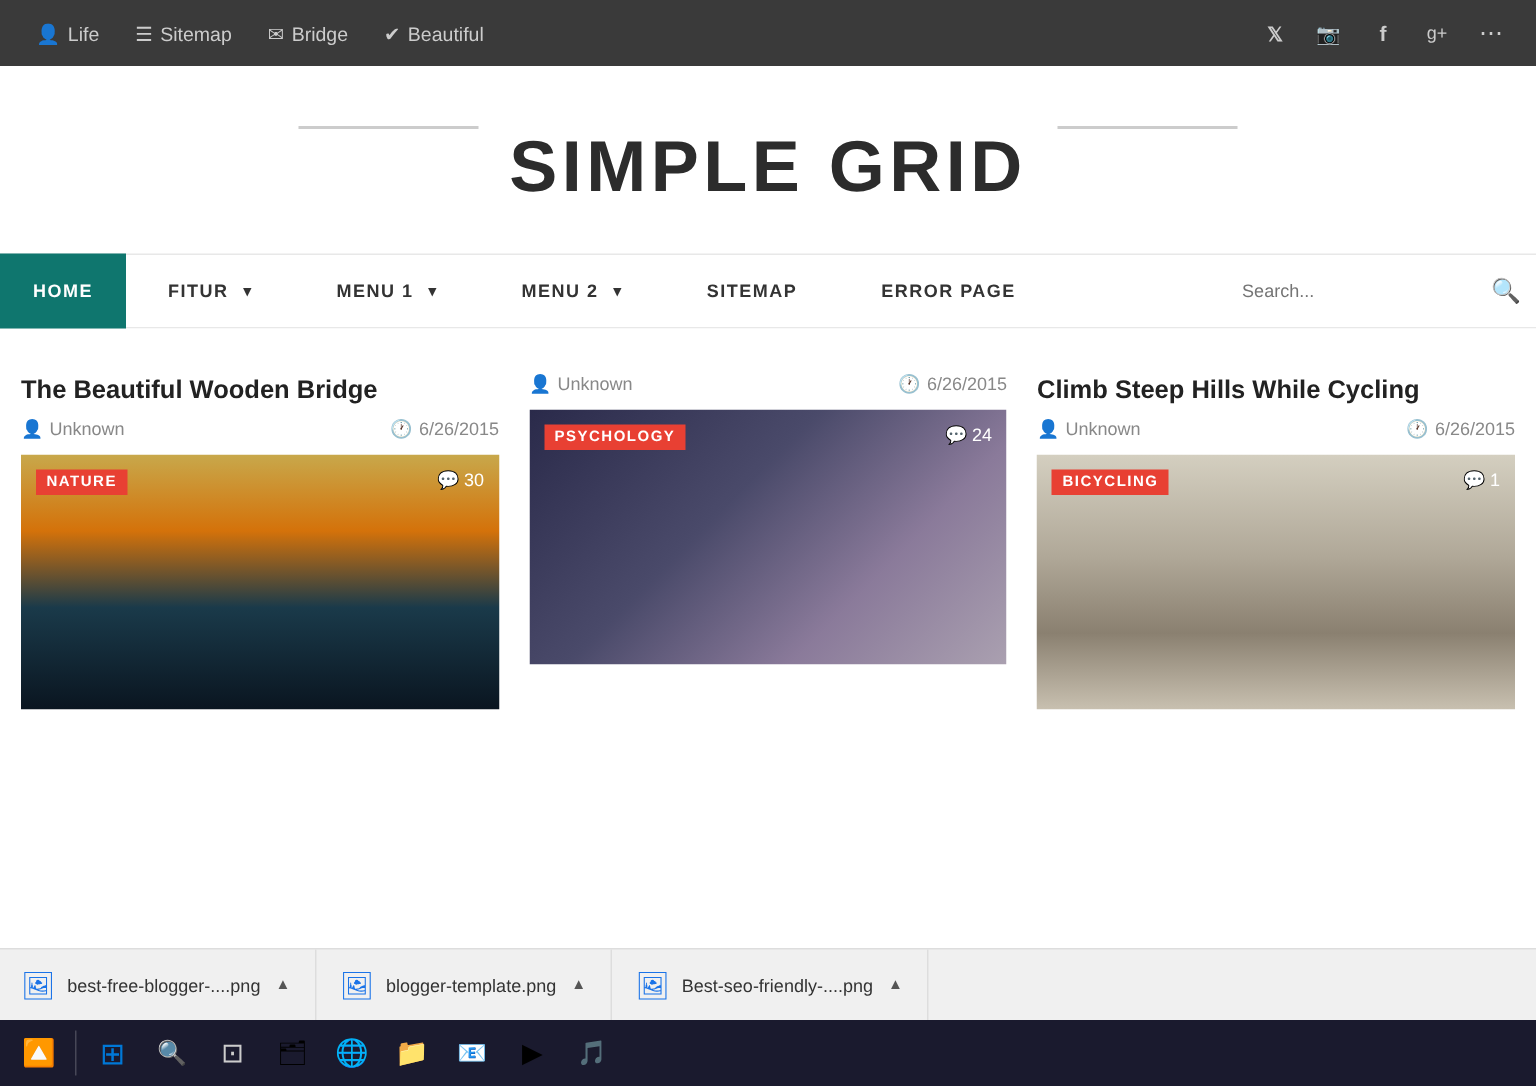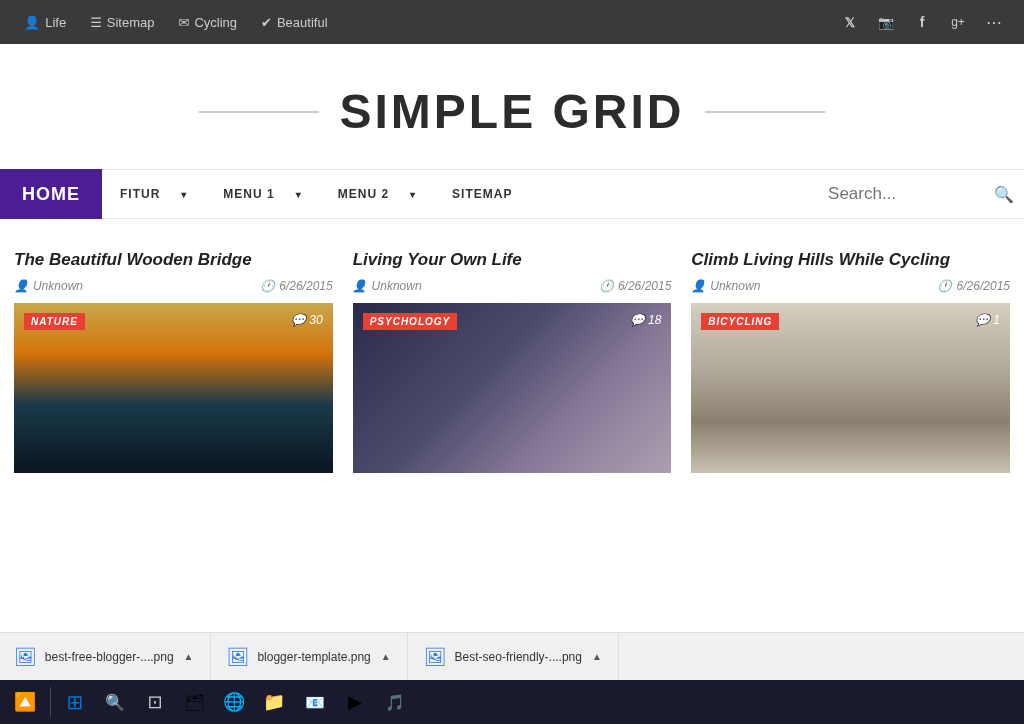--- a/index.html
+++ b/index.html
@@ -47,21 +47,20 @@
     }
 
     
     .site-header {
       text-align: center;
       padding: 40px 20px 30px;
       background: #fff;
     }
     .site-header-inner {
       display: flex;
-      align-items: center;
       justify-content: center;
       gap: 20px;
     }
     .header-line {
       width: 120px;
       height: 2px;
       background: #ccc;
     }
     .site-title {
       font-size: 48px;
@@ -82,55 +81,55 @@
     .main-nav {
       background: #fff;
       border-top: 1px solid #e8e8e8;
       border-bottom: 1px solid #e8e8e8;
       display: flex;
       align-items: center;
       height: 50px;
       padding: 0;
     }
     .nav-home {
-      background: #4c1d95;
+      background: #0f766e;
       color: #fff;
-      font-size: 18px;
+      font-size: 12px;
       font-weight: 700;
       letter-spacing: 1px;
       padding: 0 22px;
       height: 50px;
       display: flex;
       align-items: center;
       cursor: pointer;
     }
     .nav-item {
       font-size: 12px;
       font-weight: 700;
       letter-spacing: 1px;
       color: #333;
-      padding: 0 18px;
+      padding: 0 28px;
       height: 50px;
       display: flex;
       align-items: center;
       cursor: pointer;
       text-transform: uppercase;
-      gap: 21px;
+      gap: 10px;
     }
     .nav-spacer { flex: 1; }
     .search-area {
       display: flex;
       align-items: center;
       padding: 0 10px;
       gap: 6px;
     }
     .search-input {
       border: none;
       outline: none;
-      font-size: 17px;
+      font-size: 12px;
       color: #999;
       width: 160px;
       background: transparent;
     }
     .search-icon-btn {
       color: #999;
       font-size: 16px;
       cursor: pointer;
       background: none;
       border: none;
@@ -138,21 +137,20 @@
 
     
     .content-area {
       padding: 30px 14px 10px;
       background: #fff;
     }
     .posts-grid {
       display: grid;
       grid-template-columns: repeat(3, 1fr);
       gap: 20px;
-      font-style: italic;
     }
     .post-card {}
     .post-title {
       font-size: 17px;
       font-weight: bold;
       color: #222;
       margin-bottom: 8px;
       line-height: 1.3;
     }
     .post-meta {
@@ -295,21 +293,21 @@
     <a class="top-nav-item">
       <span>👤</span>
       <span>Life</span>
     </a>
     <a class="top-nav-item">
       <span>☰</span>
       <span>Sitemap</span>
     </a>
     <a class="top-nav-item">
       <span>✉</span>
-      <span>Cycling</span>
+      <span>Bridge</span>
     </a>
     <a class="top-nav-item">
       <span>✔</span>
       <span>Beautiful</span>
     </a>
   </div>
   <div class="top-nav-right">
     <div class="social-icon" style="font-size:13px;font-weight:bold;">𝕏</div>
     <div class="social-icon" style="font-size:13px;">📷</div>
     <div class="social-icon" style="font-weight:bold;font-size:14px;">f</div>
@@ -334,20 +332,21 @@
   </div>
   <div class="nav-item">
     <span>MENU 1</span>
     <span class="chevron-icon">▾</span>
   </div>
   <div class="nav-item">
     <span>MENU 2</span>
     <span class="chevron-icon">▾</span>
   </div>
   <div class="nav-item">SITEMAP</div>
+  <div class="nav-item">ERROR PAGE</div>
   <div class="nav-spacer"></div>
   <div class="search-area">
     <input class="search-input" type="text" placeholder="Search..." style="">
     <button class="search-icon-btn">🔍</button>
   </div>
 </nav>
 
 <div class="content-area">
   <div class="posts-grid">
 
@@ -367,43 +366,42 @@
         <div class="post-image-bridge"></div>
         <div class="post-category-tag">NATURE</div>
         <div class="post-comment-count">
           <span>💬</span>
           <span>30</span>
         </div>
       </div>
     </div>
 
     <div class="post-card">
-      <div class="post-title">Living Your Own Life</div>
       <div class="post-meta">
         <div class="post-meta-author">
           <span>👤</span>
           <span>Unknown</span>
         </div>
         <div class="post-meta-date">
           <span>🕐</span>
           <span>6/26/2015</span>
         </div>
       </div>
       <div class="post-image-container">
         <div class="post-image-psychology"></div>
         <div class="post-category-tag">PSYCHOLOGY</div>
         <div class="post-comment-count">
           <span>💬</span>
-          <span>18</span>
+          <span>24</span>
         </div>
       </div>
     </div>
 
     <div class="post-card">
-      <div class="post-title">Climb Living Hills While Cycling</div>
+      <div class="post-title">Climb Steep Hills While Cycling</div>
       <div class="post-meta">
         <div class="post-meta-author">
           <span>👤</span>
           <span>Unknown</span>
         </div>
         <div class="post-meta-date">
           <span>🕐</span>
           <span>6/26/2015</span>
         </div>
       </div>

